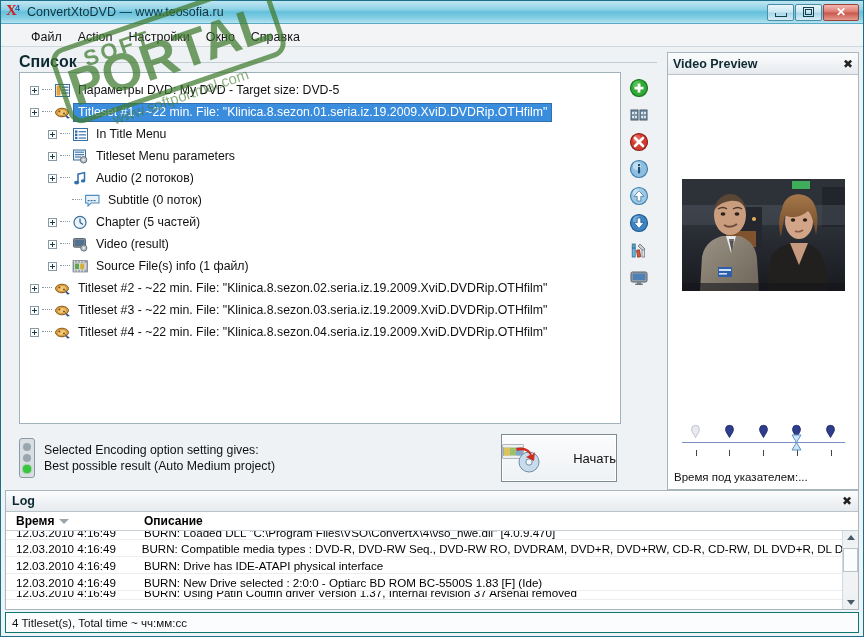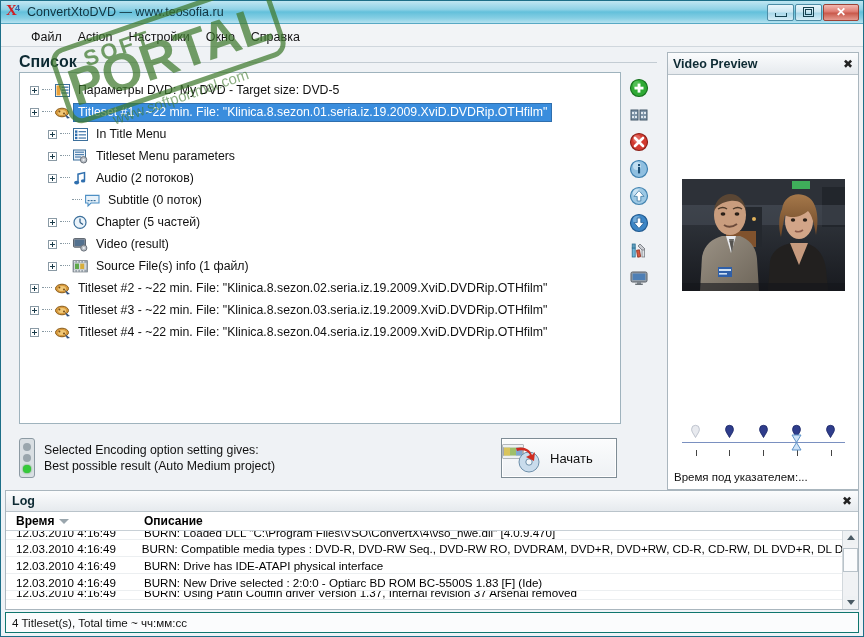--- a/index.html
+++ b/index.html
@@ -104,24 +104,24 @@
   }
   .light{
     width:14px;height:34px;border:1px solid #8c9aa3;border-radius:3px;background:#d9dfe3;
     display:flex;flex-direction:column;align-items:center;justify-content:space-around;padding:2px 0;flex:0 0 auto;
   }
   .light i{width:8px;height:8px;border-radius:50%;background:#9aa6ad;display:block;}
   .light i.on{background:#35c93a;box-shadow:0 0 2px #1f8f23;}
   .enctext{margin-left:9px;font-size:12.3px;line-height:16px;color:#111;}
   .enctext b{font-weight:normal;}
   .startbtn{
-    margin-left:auto;margin-right:40px;width:116px;height:40px;box-sizing:border-box;
+    margin-left:auto;margin-right:40px;width:116px;height:48px;box-sizing:border-box;
     border:1px solid #7e8c95;background:linear-gradient(180deg,#fbfcfd 0%,#eef1f4 100%);
     box-shadow:inset 0 0 0 1px #fff;
-    display:flex;align-items:center;justify-content:flex-start;gap:6px;
+    display:flex;align-items:center;justify-content:space-between;gap:6px;
   }
   .startbtn .lab{font-size:13px;color:#111;}
   
   .preview{
     width:190px;flex:0 0 190px;display:flex;flex-direction:column;
     border-left:1px solid #c6ced4;background:#f6f8f9;margin:5px 4px 0 4px;border:1px solid #aab6be;
   }
   .pvhead{
     height:21px;min-height:21px;display:flex;align-items:center;
     background:linear-gradient(180deg,#fbfcfd 0%,#e6eaee 100%);

